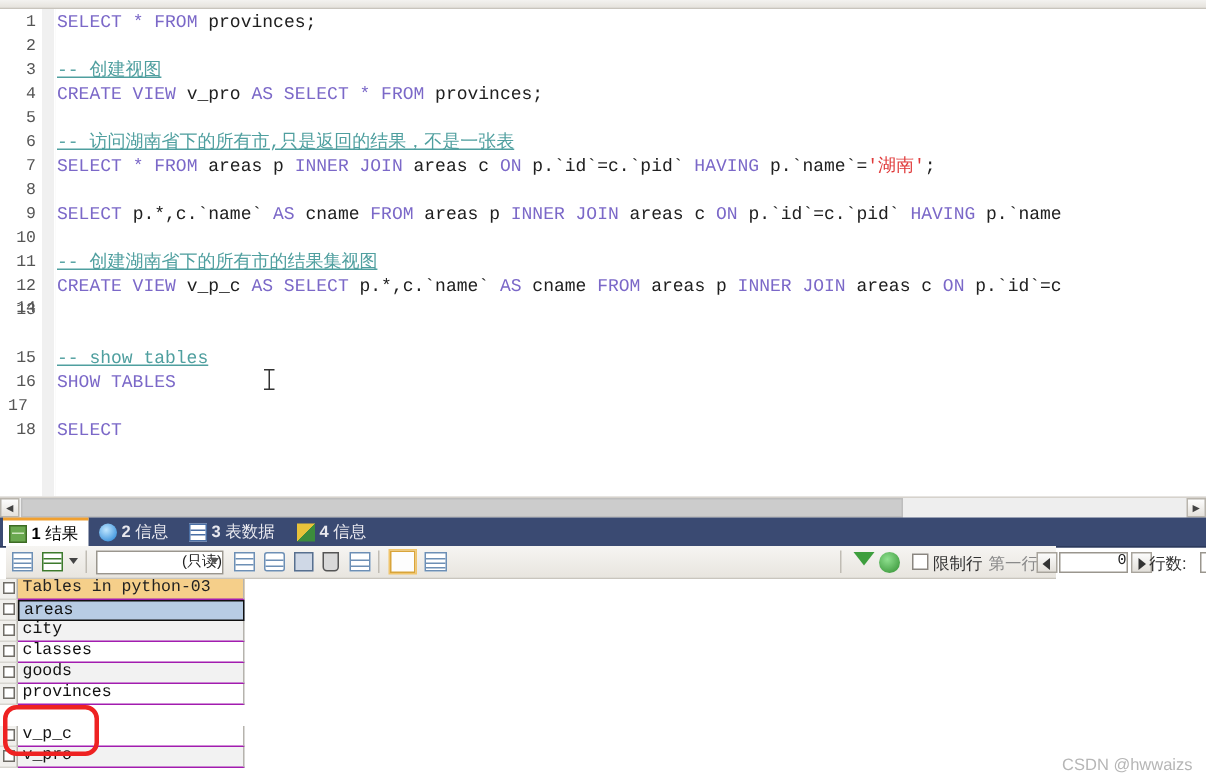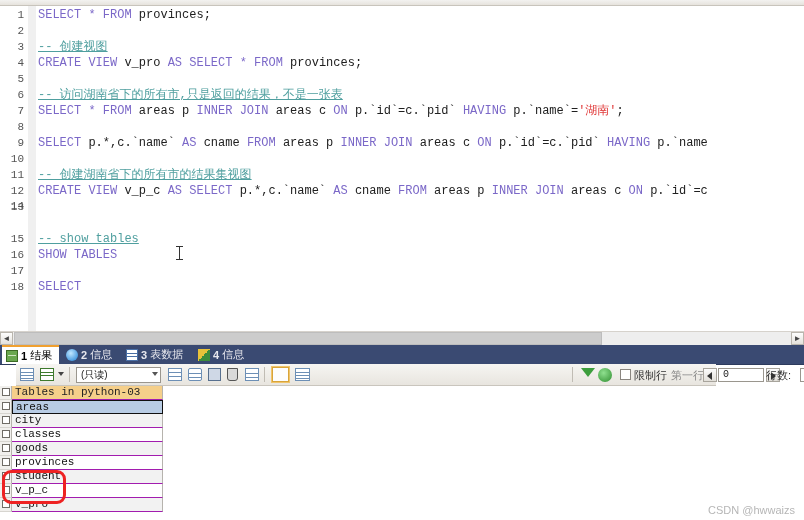--- a/index.html
+++ b/index.html
@@ -103,24 +103,25 @@
   }
   .ticon.grid{background:#6aa84f;border:1px solid #3c6b24;box-sizing:border-box;}
   .ticon.grid:after{content:"";position:absolute;left:1px;top:4px;right:1px;height:1px;background:#cfe6c0;}
   .ticon.info{background:radial-gradient(circle at 40% 35%,#bfe6ff,#1d7fd4);border-radius:50%;}
   .ticon.tbl{background:#ffffff;border:1px solid #4a6fa5;box-sizing:border-box;}
   .ticon.tbl:after{content:"";position:absolute;left:0;top:3px;right:0;height:1px;background:#4a6fa5;box-shadow:0 3px 0 0 #4a6fa5;}
   .ticon.prof{background:linear-gradient(135deg,#e8c23a 50%,#3c8c3c 50%);}
 
   
   #gridbar{
-    position:absolute;left:16px;top:364px;width:700px;height:22px;
+    position:absolute;left:4px;top:364px;width:700px;height:22px;
     background:linear-gradient(#f6f5f2,#e8e5df);
     border-bottom:1px solid #c9c5bd;
     box-sizing:border-box;
+    text-align:right;
   }
   .sep{
     position:absolute;top:3px;width:1px;height:15px;background:#c0bcb4;
   }
   #ro-select{
     position:absolute;left:60px;top:3px;width:85px;height:16px;
     background:#ffffff;border:1px solid #9a968e;box-sizing:border-box;
     font-size:10px;color:#222;line-height:14px;padding-left:4px;
   }
   #ro-select .arw{
@@ -224,21 +225,21 @@
       <div class="ln" style="top: 97px;">7</div>
       <div class="ln" style="top: 113px;">8</div>
       <div class="ln" style="top: 129px;">9</div>
       <div class="ln" style="top: 145px;">10</div>
       <div class="ln" style="top: 161px;">11</div>
       <div class="ln" style="top: 177px;">12</div>
       <div class="ln" style="top: 193px;">13</div>
       <div class="ln" style="top: 192px;">14</div>
       <div class="ln" style="top: 225px;">15</div>
       <div class="ln" style="top: 241px;">16</div>
-      <div class="ln" style="top: 257px;">17</div>
+      <div class="ln" style="top: 257px; text-align: center;">17</div>
       <div class="ln" style="top: 273px;">18</div>
     </div>
   <div id="gutter-strip"></div>
   <div id="lines-host">
       <div class="code" style="top: 1px;"><span class="kw">SELECT</span><span class="sym"> * </span><span class="kw">FROM</span><span class="plain"> provinces;</span></div>
       <div class="code" style="top: 33px;"><span class="cmt">-- 创建视图</span></div>
       <div class="code" style="top: 49px;"><span class="kw">CREATE VIEW</span><span class="plain"> v_pro </span><span class="kw">AS SELECT</span><span class="sym"> * </span><span class="kw">FROM</span><span class="plain"> provinces;</span></div>
       <div class="code" style="top: 81px;"><span class="cmt">-- 访问湖南省下的所有市,只是返回的结果，不是一张表</span></div>
       <div class="code" style="top: 97px;"><span class="kw">SELECT</span><span class="sym"> * </span><span class="kw">FROM</span><span class="plain"> areas p </span><span class="kw">INNER JOIN</span><span class="plain"> areas c </span><span class="kw">ON</span><span class="plain"> p.`id`=c.`pid` </span><span class="kw">HAVING</span><span class="plain"> p.`name`=</span><span class="str">'湖南'</span><span class="plain">;</span></div>
       <div class="code" style="top: 129px;"><span class="kw">SELECT</span><span class="plain"> p.*,c.`name` </span><span class="kw">AS</span><span class="plain"> cname </span><span class="kw">FROM</span><span class="plain"> areas p </span><span class="kw">INNER JOIN</span><span class="plain"> areas c </span><span class="kw">ON</span><span class="plain"> p.`id`=c.`pid` </span><span class="kw">HAVING</span><span class="plain"> p.`name</span></div>
@@ -354,24 +355,20 @@
       <div class="gcell">classes</div>
     </div>
     <div class="grow alt" style="top: 56px;">
       <div class="gsel"></div>
       <div class="gcell">goods</div>
     </div>
     <div class="grow" style="top: 70px;">
       <div class="gsel"></div>
       <div class="gcell">provinces</div>
     </div>
-    <div class="grow alt" style="top: 84px;">
-      <div class="gsel"></div>
-      <div class="gcell">student</div>
-    </div>
     <div class="grow" style="top: 98px;">
       <div class="gsel"></div>
       <div class="gcell">v_p_c</div>
     </div>
     <div class="grow alt" style="top: 112px;">
       <div class="gsel"></div>
       <div class="gcell">v_pro</div>
     </div>
   </div>
 

